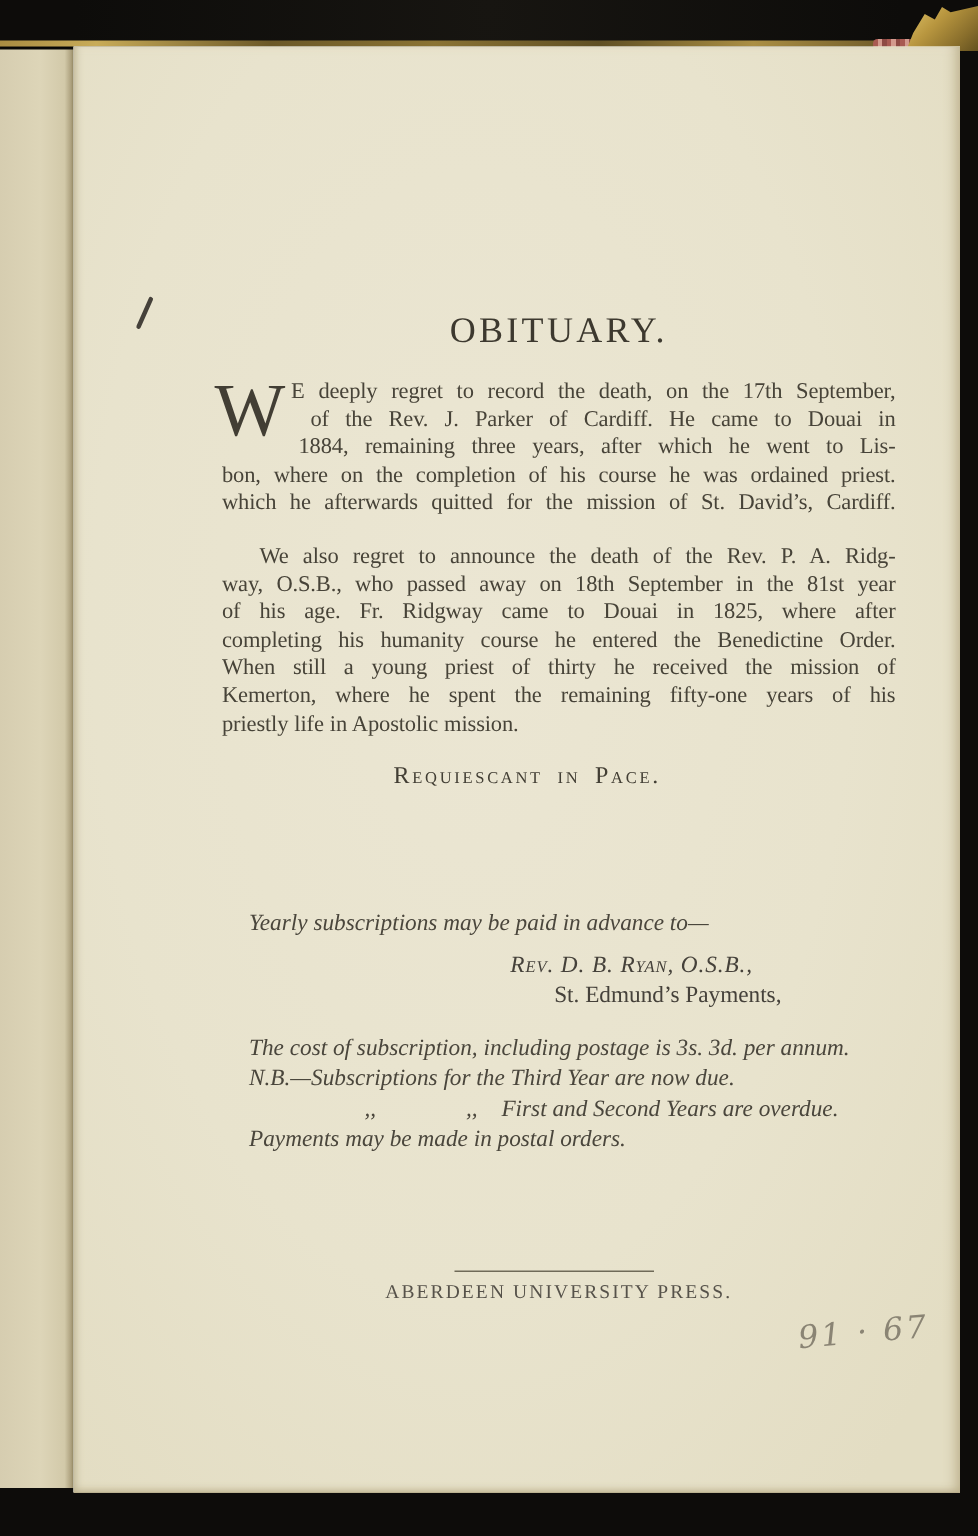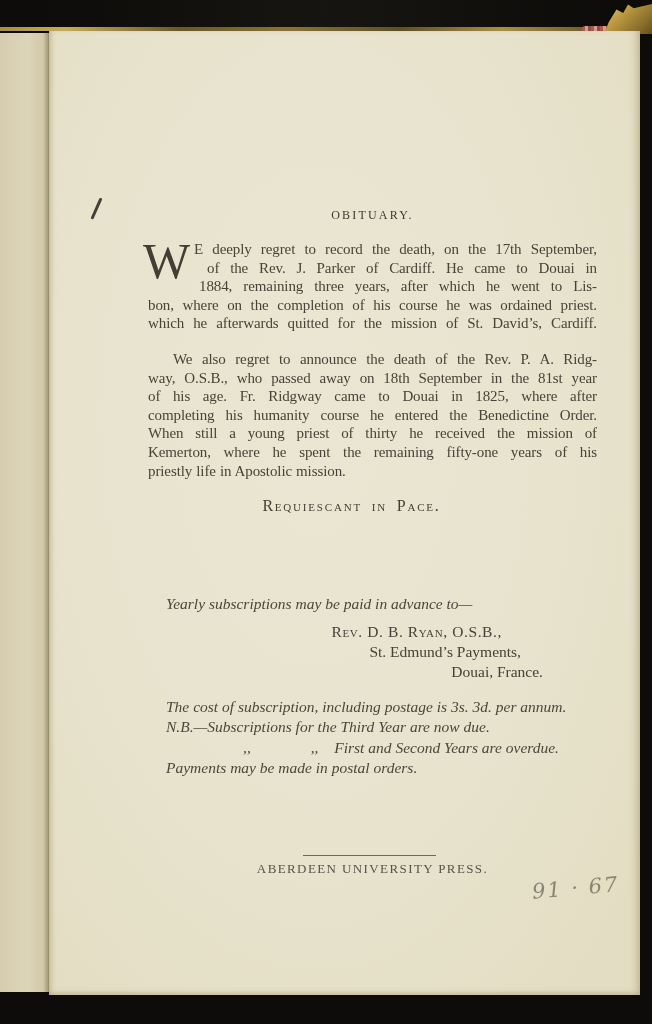--- a/index.html
+++ b/index.html
@@ -30,37 +30,37 @@
     background:
       radial-gradient(ellipse at 45% 40%, #ebe6d3 0%, #e8e3cd 55%, #e3ddc3 90%),
       #e9e4d0;
     box-shadow:inset 4px 0 6px -3px #b9ae8c, inset -6px 0 9px -4px #b9ad88, inset 0 -4px 6px -3px #c4b995, inset 0 3px 4px -2px #f4f0e0;}
   
   .ink-stroke{position:absolute;left:46px;top:166px;width:2.5px;height:23px;
     background:#45413a;border-radius:2px;transform:rotate(24deg);}
 
   
   .column{position:absolute;left:99px;top:0;width:449px;color:#474338;}
-  .title{margin-top:177px;text-align:center;font-size:12px;letter-spacing:2.2px;color:#3d392f;}
+  .title{margin-top:177px;text-align:center;font-size:24px;letter-spacing:2.2px;color:#3d392f;}
   .para{font-size:15px;line-height:18.6px;letter-spacing:-0.1px;word-spacing:0.4px;}
   .p1{margin-top:17px;position:relative;}
   .drop-cap{position:absolute;left:-5px;top:2px;font-size:50px;line-height:38px;color:#423e34;}
   .jline{text-align:justify;text-align-last:justify;}
   .jline.end{text-align-last:left;}
   .ind-a{padding-left:46px;}
   .ind-b{padding-left:59px;}
   .ind-c{padding-left:51px;}
   .p2{margin-top:17px;}
   .p2 .jline.first{padding-left:25px;}
   .closing{margin-top:17px;text-align:center;padding-right:42px;
     font-variant:small-caps;font-size:16px;letter-spacing:1.8px;word-spacing:4px;color:#423e34;}
   .sub-intro{margin-top:80px;padding-left:18px;font-style:italic;font-size:15.5px;color:#4a463c;}
   .address{margin-top:9px;font-size:15.5px;line-height:20px;color:#45413a;}
   .addr-line{text-align:right;}
-  .addr-0{margin-right:95px;font-variant:small-caps;letter-spacing:0.6px;}
+  .addr-0{margin-right:95px;font-variant:small-caps;letter-spacing:0.6px;font-style:italic;}
   .addr-1{margin-right:76px;}
   .addr-2{margin-right:54px;}
   .notes{margin-top:15px;padding-left:18px;font-style:italic;font-size:15.5px;line-height:20.3px;color:#4a463c;}
   .ditto-row span{display:inline-block;}
   .d1{margin-left:77px;}
   .d2{margin-left:56px;}
   .d3{margin-left:12px;}
   .imprint-rule{margin-top:77px;margin-left:155px;width:133px;height:0;border-top:1px solid #6f6a58;}
   .imprint{margin-top:5px;text-align:center;font-size:13px;letter-spacing:1.4px;color:#56524a;}
   
@@ -102,21 +102,20 @@
       <div class="jline end">priestly life in Apostolic mission.</div>
     </div>
 
     <div class="closing">Requiescant in Pace.</div>
 
     <div class="sub-intro">Yearly subscriptions may be paid in advance to—</div>
 
     <div class="address">
       <div class="addr-line"><span class="addr-0">Rev. D. B. Ryan, O.S.B.,</span></div>
       <div class="addr-line"><span class="addr-1">St. Edmund’s Payments,</span></div>
-      <div class="addr-line"><span class="addr-2">Douai, France.</span></div>
     </div>
 
     <div class="notes">
       <div>The cost of subscription, including postage is 3s. 3d. per annum.</div>
       <div>N.B.—Subscriptions for the Third Year are now due.</div>
       <div class="ditto-row">
         <span class="d1">,,</span>
         <span class="d2">,,</span>
         <span class="d3">First and Second Years are overdue.</span>
       </div>

